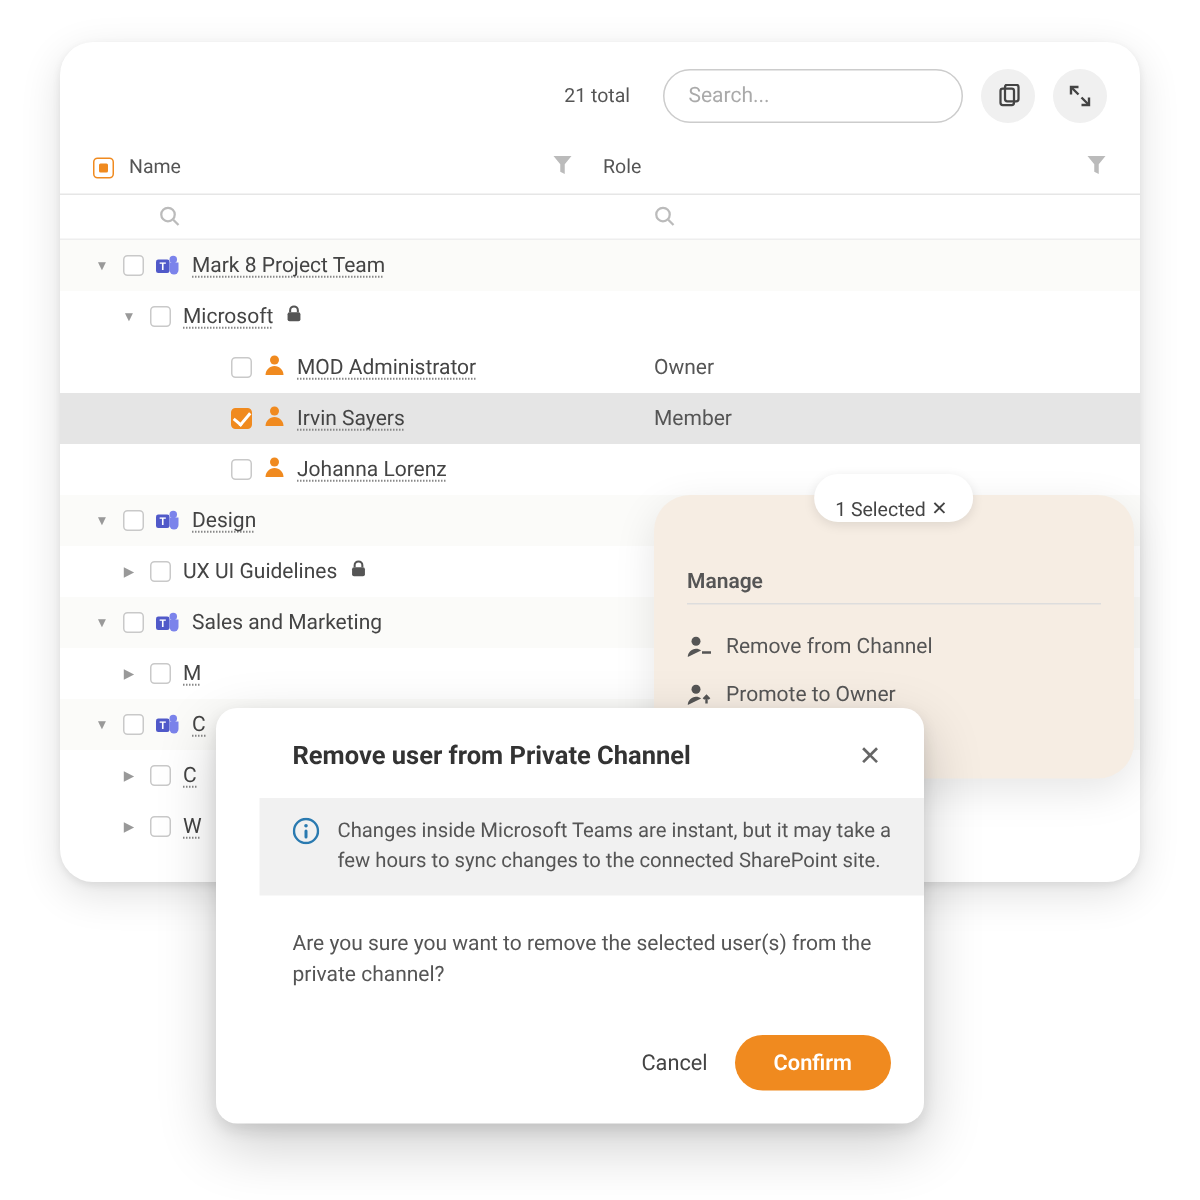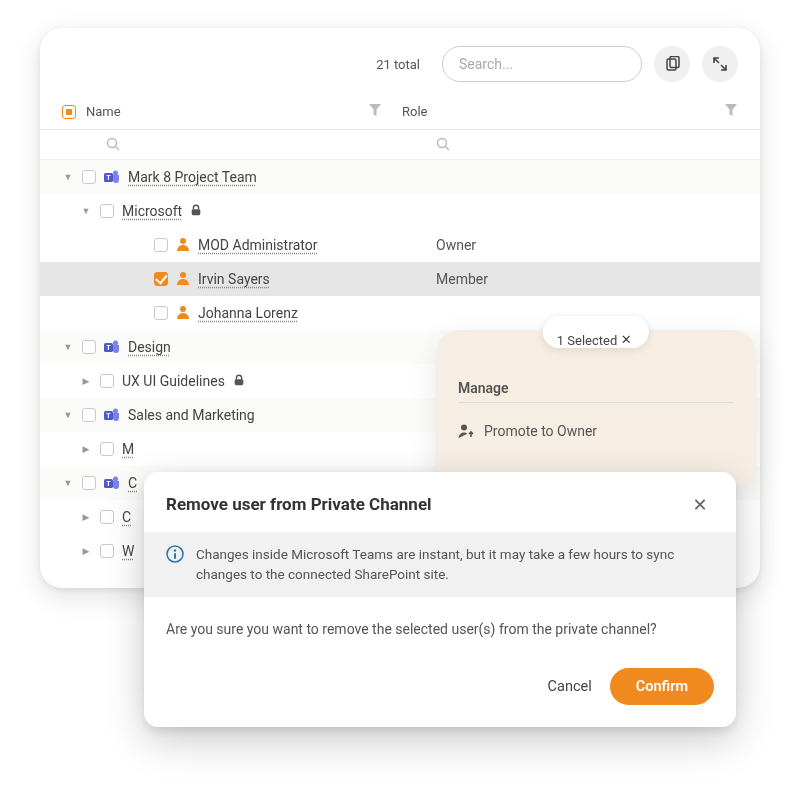--- a/index.html
+++ b/index.html
@@ -69,24 +69,25 @@
     box-shadow:0 2px 8px rgba(0,0,0,0.1);
   }
   .sel-pill .x { width:18px; height:18px; border-radius:50%; display:flex; align-items:center; justify-content:center; cursor:pointer; }
   .panel h4 { font-size:14px; color:#555; font-weight:600; margin: 34px 0 6px 0; }
   .panel .line { border-top:1px solid #ddd; margin-bottom:12px; }
   .panel .item { display:flex; align-items:center; gap:10px; padding:8px 0; font-size:14px; color:#555; cursor:pointer; }
   .panel .item svg { width:16px; height:16px; fill:#555; }
 
   
   .dialog {
-    position:absolute; left:144px; top:472px; width:592px;
+    position:absolute; left:144px; top:472px; width:472px;
     background:#fff; border-radius:14px;
     box-shadow: 0 14px 40px rgba(0,0,0,0.2), 0 4px 10px rgba(0,0,0,0.1);
     overflow:hidden;
+    padding-left:29px;
   }
   .dlg-hdr { display:flex; align-items:center; justify-content:space-between; padding:18px 22px 14px 22px; }
   .dlg-hdr h3 { font-size:17px; font-weight:700; color:#333; }
   .dlg-hdr .closebtn { width:28px; height:28px; display:flex; align-items:center; justify-content:center; cursor:pointer; color:#666; font-size:18px; }
   .dlg-info { background:#f1f1f1; padding:12px 22px; display:flex; gap:12px; font-size:13.5px; color:#555; line-height:1.5; }
   .dlg-info svg { flex:0 0 18px; width:18px; height:18px; margin-top:1px; }
   .dlg-body { padding:22px; font-size:14px; color:#555; line-height:1.55; }
   .dlg-foot { display:flex; justify-content:flex-end; align-items:center; gap:18px; padding:6px 22px 22px 22px; }
   .btn-cancel { font-size:14.5px; color:#444; cursor:pointer; }
   .btn-primary { background:#f08a1f; color:#fff; font-size:14.5px; font-weight:600; padding:10px 26px; border:none; border-radius:24px; cursor:pointer; }
@@ -327,20 +328,26 @@
 
 <div class="panel">
   <div class="sel-pill">
     <span>1 Selected</span>
     <span class="x">✕</span>
   </div>
   <h4>Manage</h4>
   <div class="line"></div>
   <div class="item">
     <svg viewBox="0 0 16 16">
+        <use href="#ic-person-minus"></use>
+      </svg>
+    <span>Remove from Channel</span>
+  </div>
+  <div class="item">
+    <svg viewBox="0 0 16 16">
         <use href="#ic-person-up"></use>
       </svg>
     <span>Promote to Owner</span>
   </div>
 </div>
 
 <div class="dialog">
   <div class="dlg-hdr">
     <h3>Remove user from Private Channel</h3>
     <div class="closebtn">✕</div>

